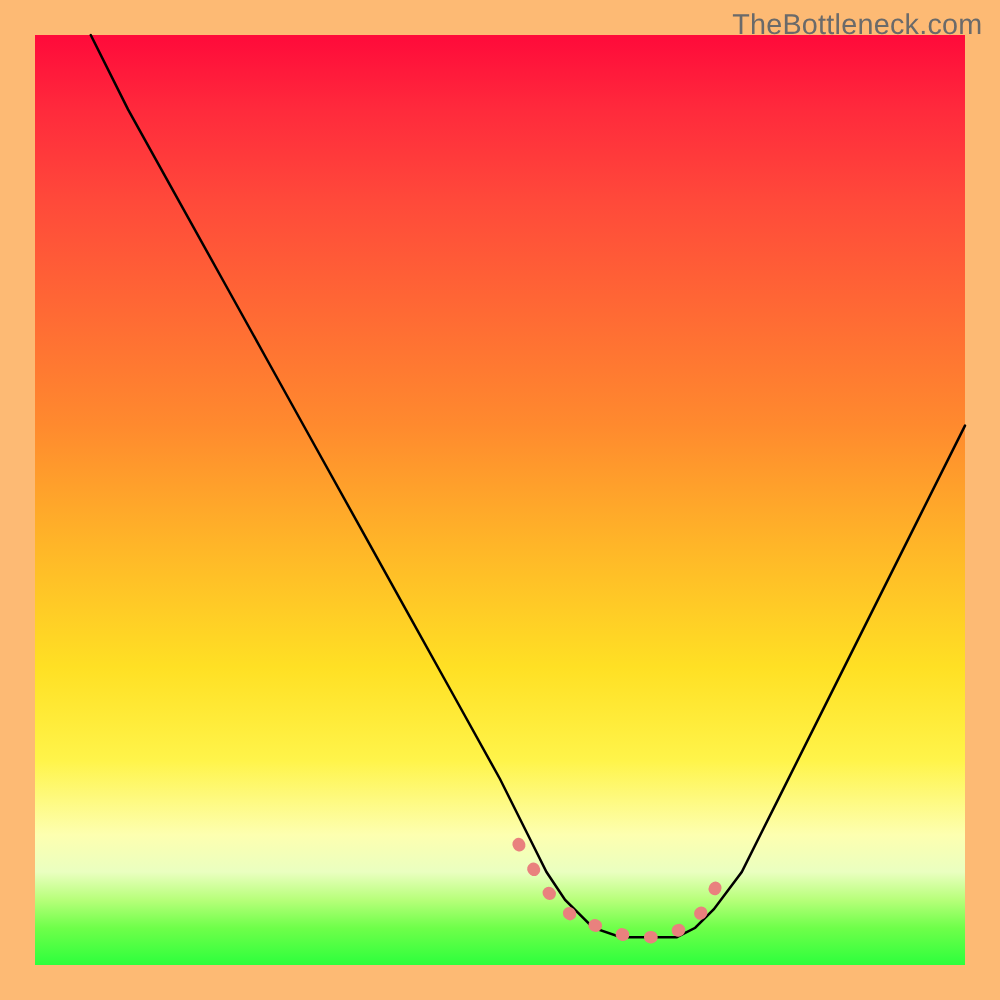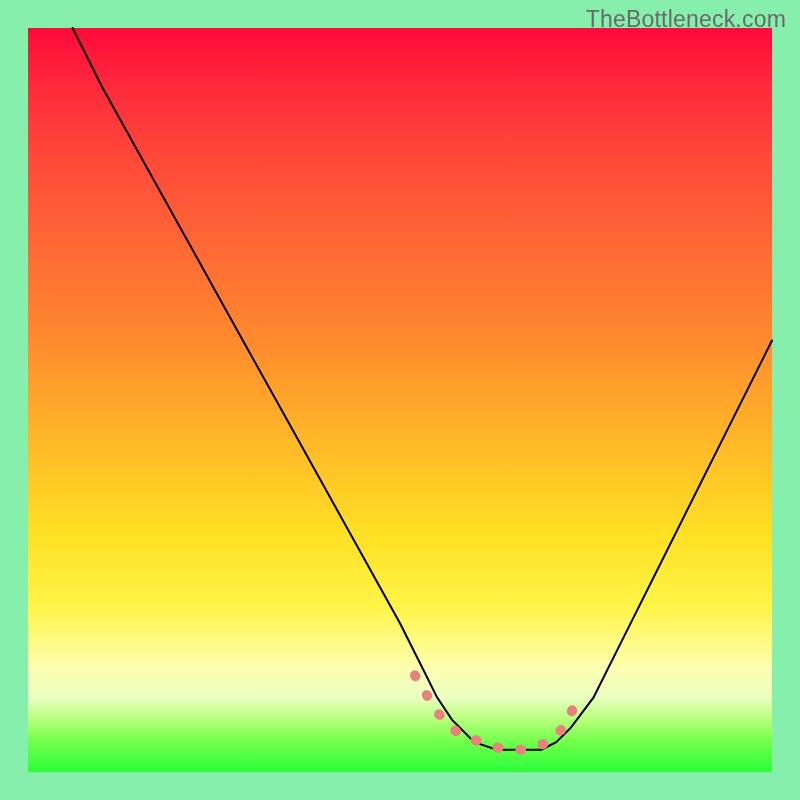--- a/index.html
+++ b/index.html
@@ -8,21 +8,21 @@
     width: 800px;
     height: 800px;
     overflow: hidden;
     font-family: Arial, Helvetica, sans-serif;
     background: #000;
   }
   .frame {
     position: relative;
     width: 800px;
     height: 800px;
-    background: #86efac;
+    background: #fdba74;
   }
   .plot-area {
     position: absolute;
     left: 28px;
     top: 28px;
     width: 744px;
     height: 744px;
     
     background: linear-gradient(
       to bottom,

